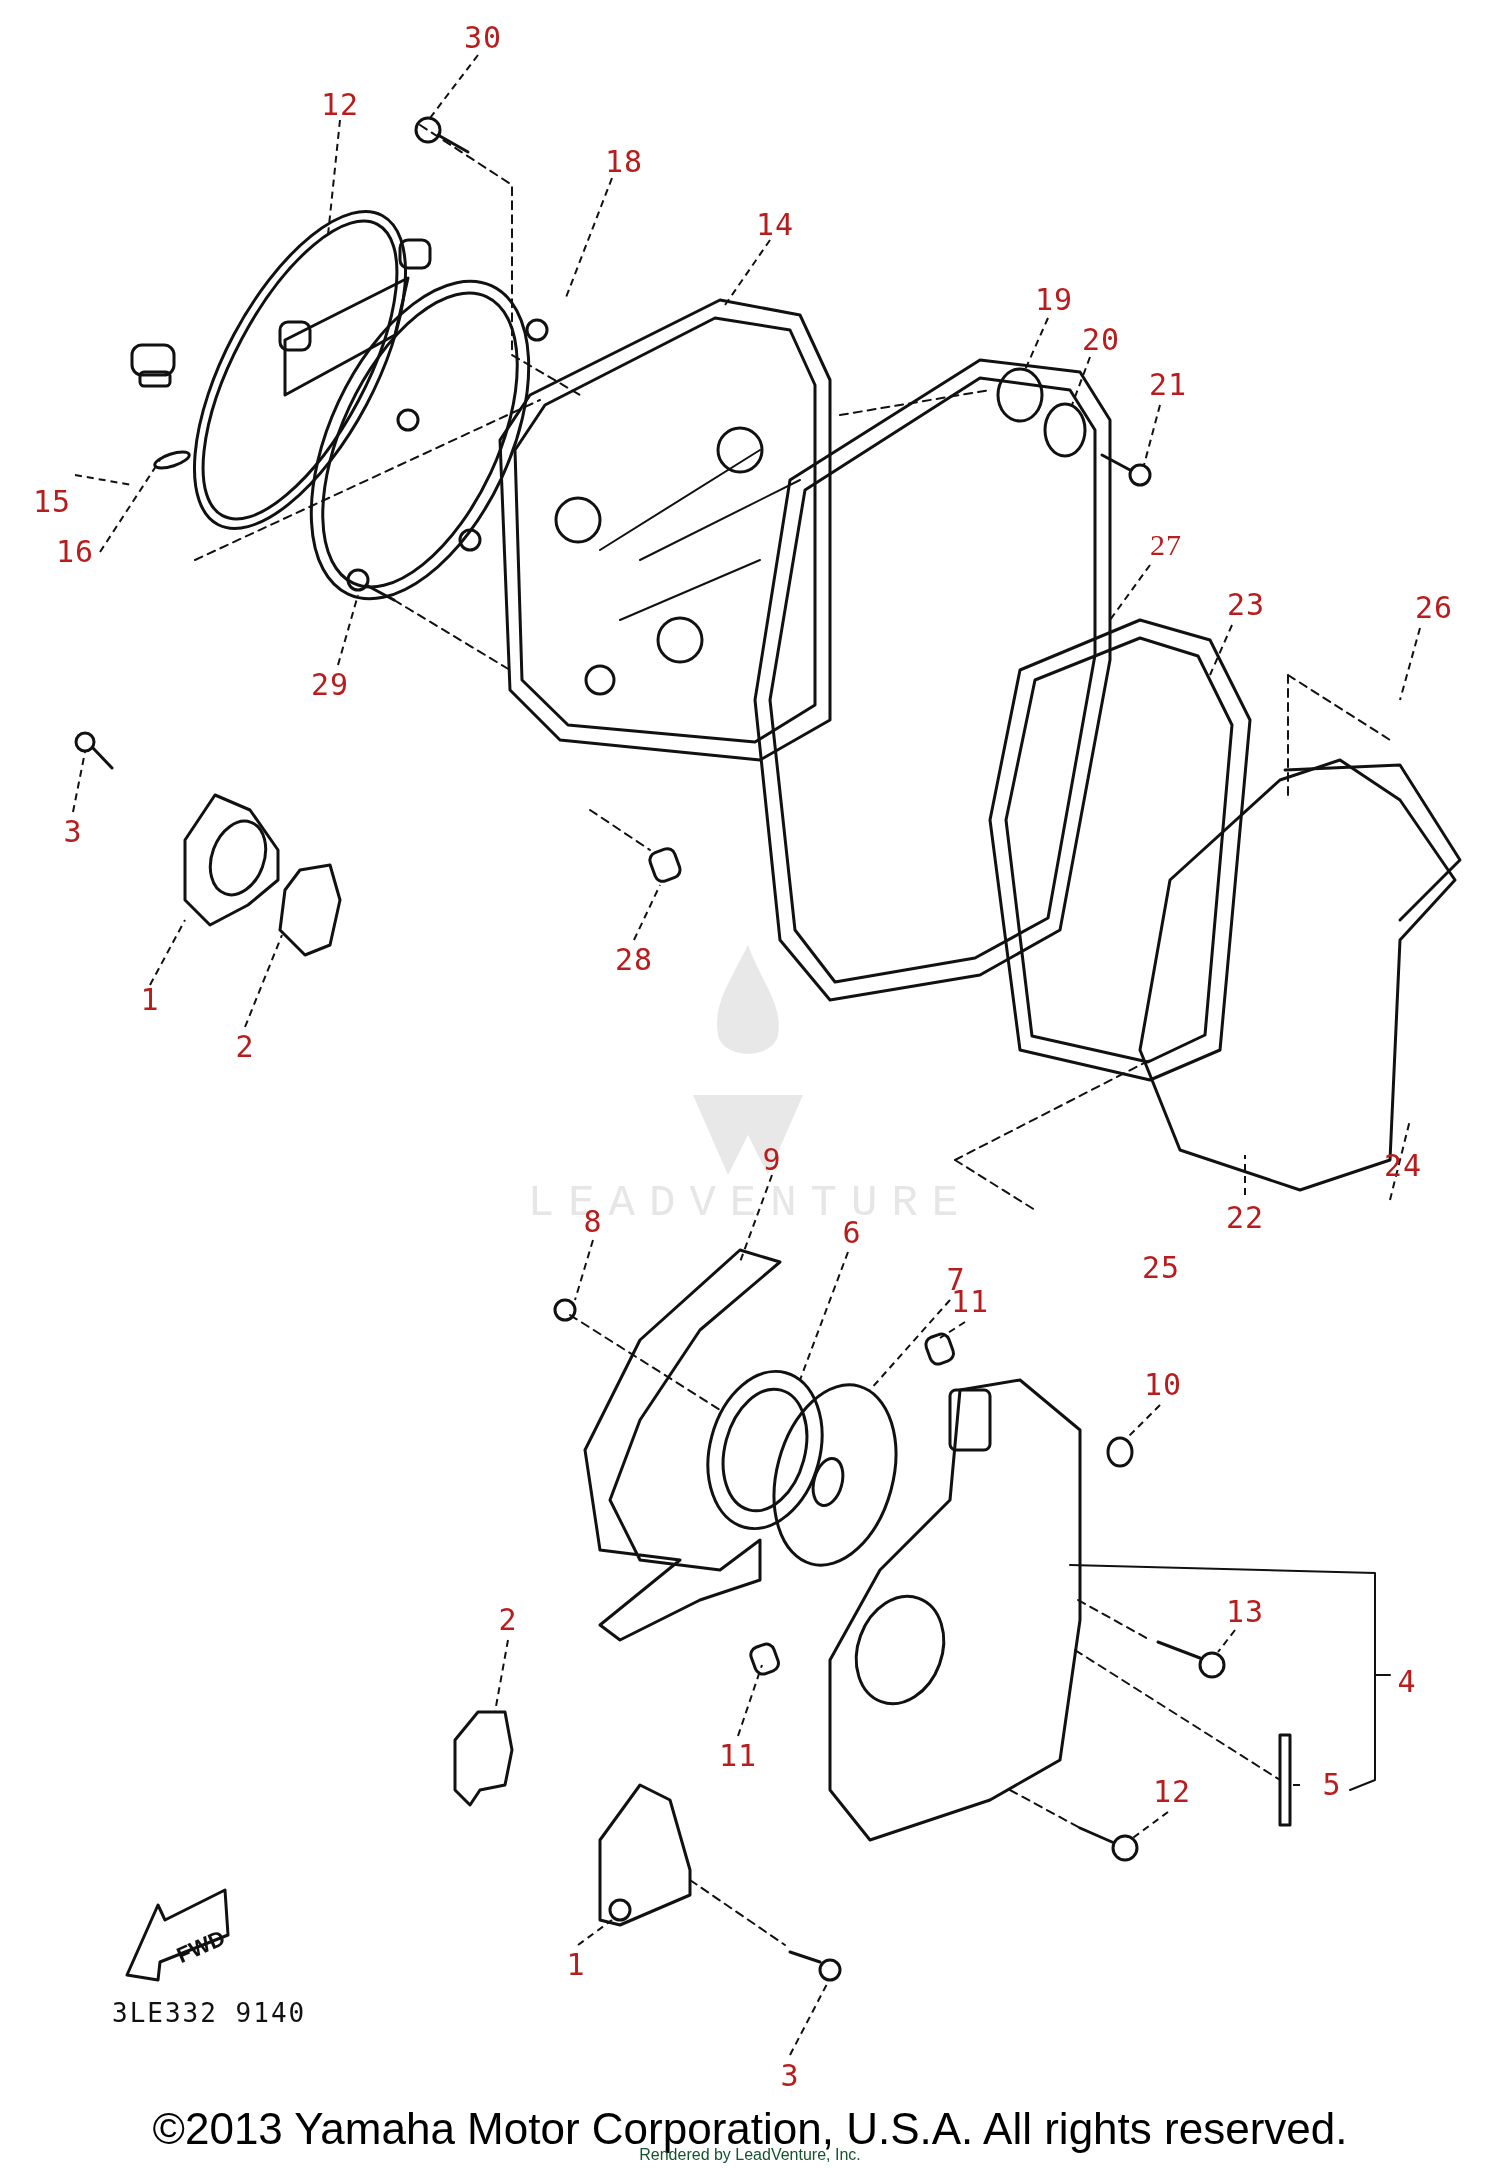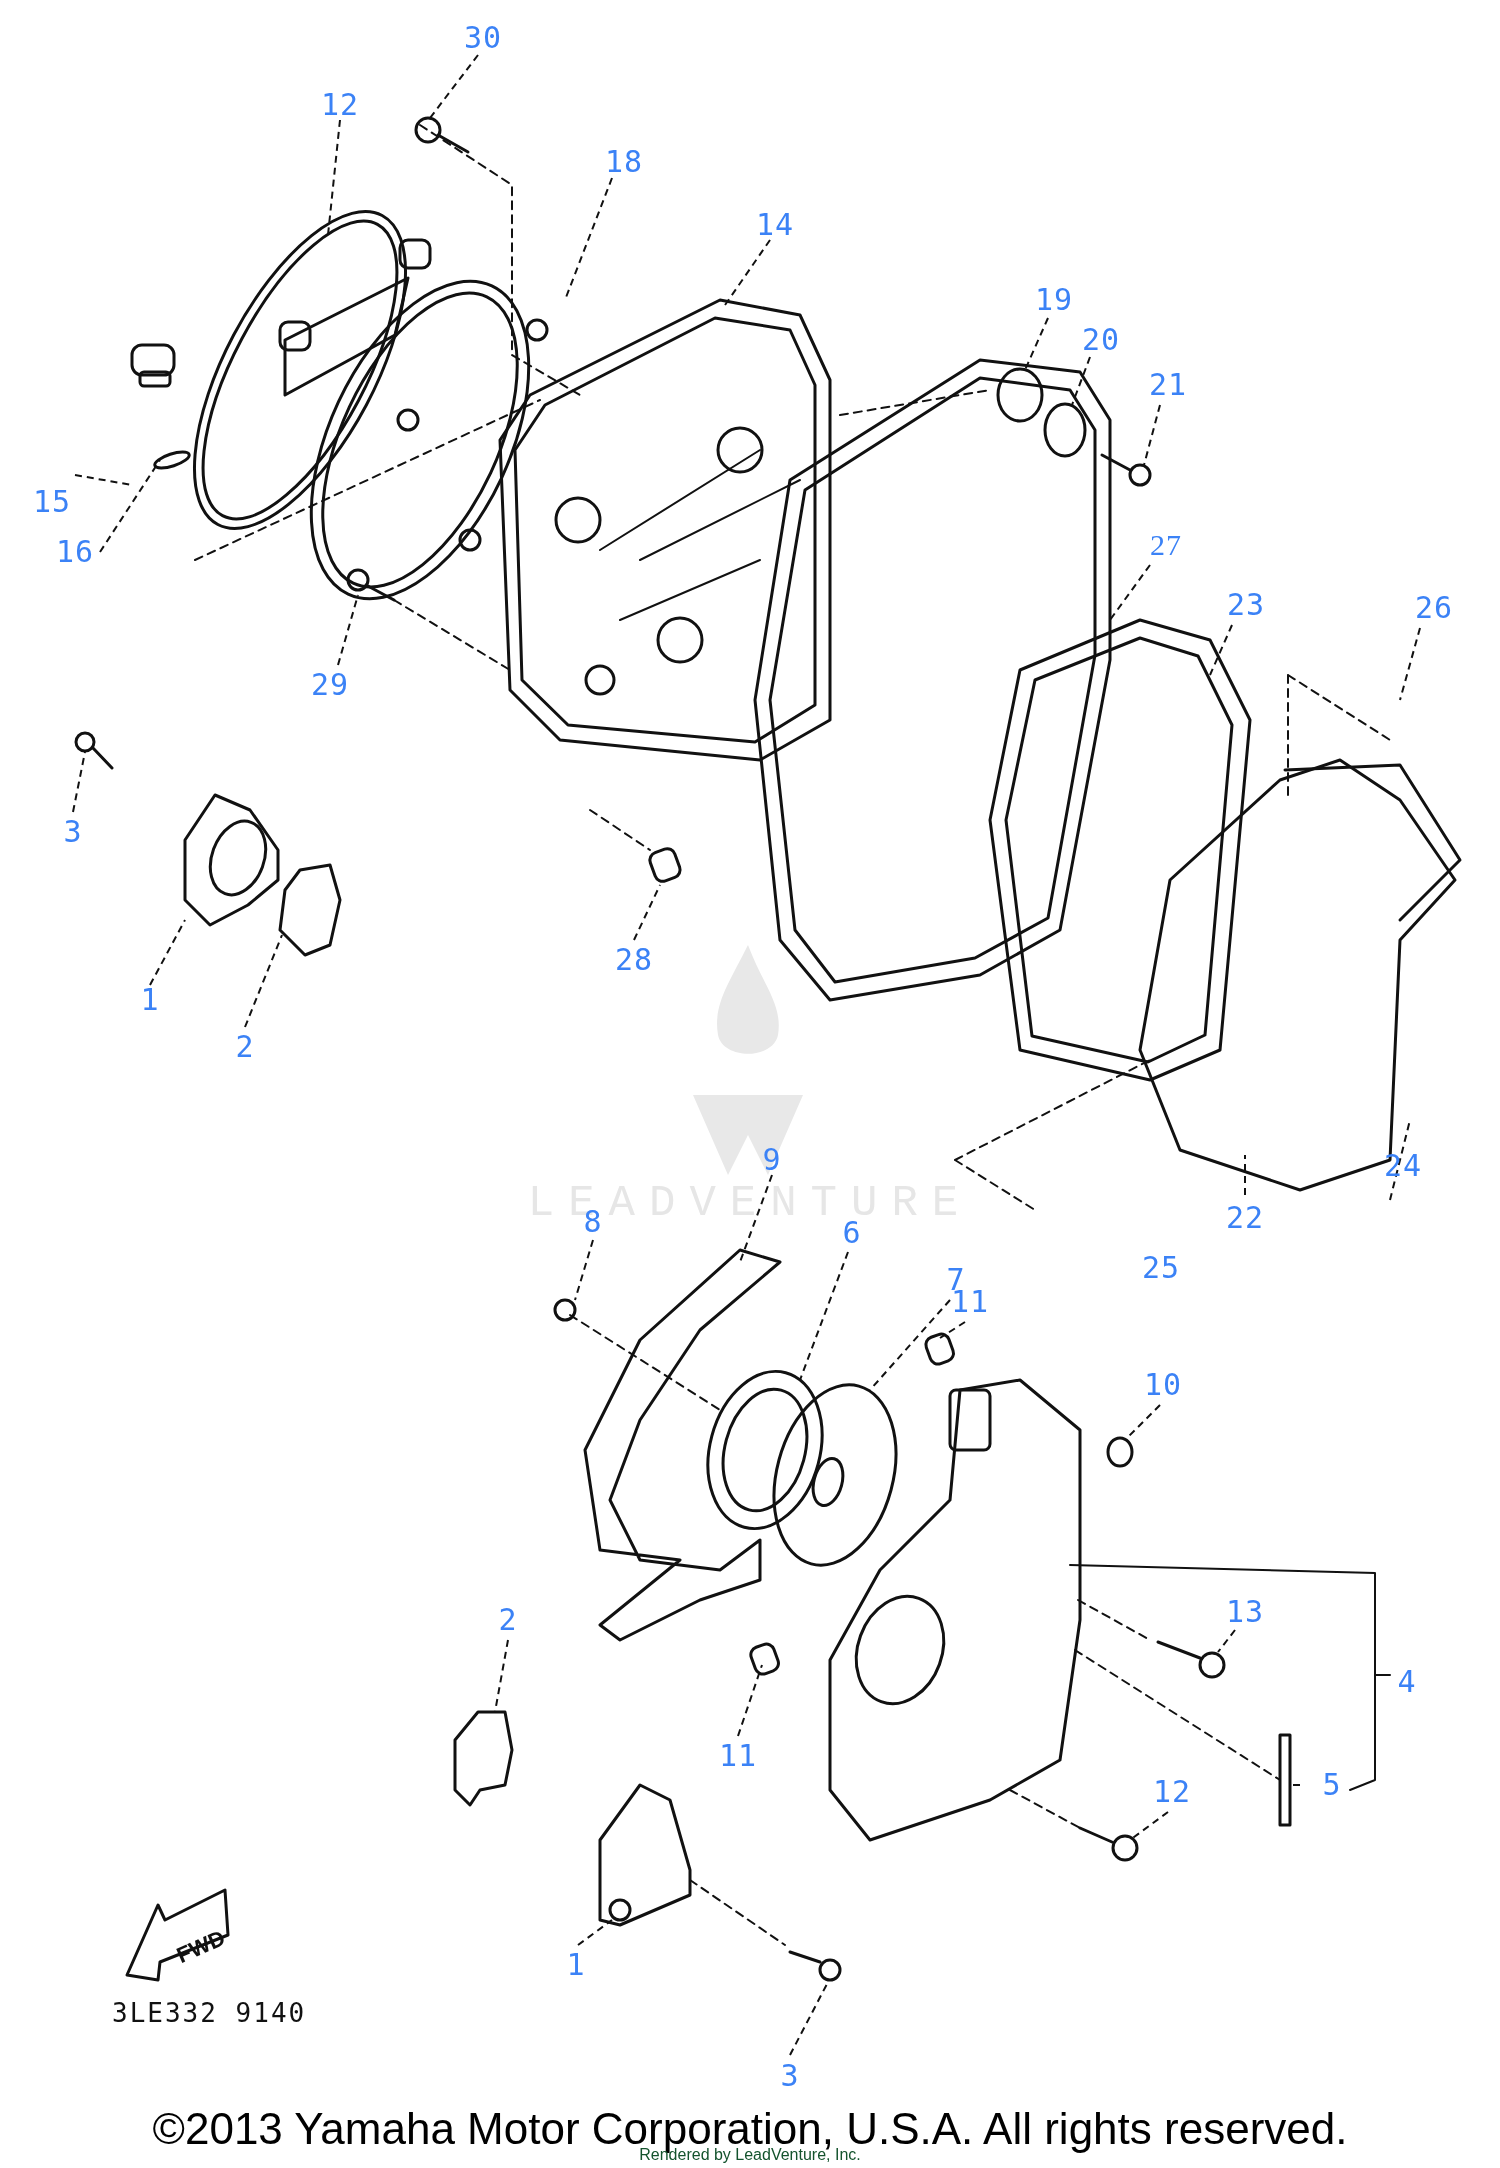--- a/index.html
+++ b/index.html
@@ -1,20 +1,20 @@
 <!DOCTYPE html>
 <html><head>
 <meta charset="utf-8">
 <style>
   html, body { margin: 0; padding: 0; background: #ffffff; }
   body { width: 1500px; height: 2168px; position: relative; overflow: hidden;
          font-family: "DejaVu Sans", sans-serif; color: #000; }
   #diagram { position: absolute; left: 0; top: 0; width: 1500px; height: 2168px; }
   .callout { position: absolute; font-family: "DejaVu Sans Mono", monospace;
-             font-size: 30px; line-height: 30px; color: #3b82f6; transform: translate(-50%, -50%);
+             font-size: 30px; line-height: 30px; color: #b91c1c; transform: translate(-50%, -50%);
              white-space: nowrap; letter-spacing: 1px; cursor: pointer; }
   .diagram-code { position: absolute; left: 112px; top: 1998px; font-family: "DejaVu Sans Mono", monospace;
                   font-size: 26px; letter-spacing: 2px; color: #111; }
   .fwd-label { position: absolute; left: 176px; top: 1934px; font-family: "Liberation Sans", sans-serif;
                font-weight: bold; font-size: 22px; transform: rotate(-24deg); color:#111; }
   .copyright { position: absolute; left: 0; width: 1500px; top: 2104px; text-align: center;
                font-family: "Liberation Sans", sans-serif; font-size: 44px; color: #000; }
   .rendered-by { position: absolute; left: 0; width: 1500px; top: 2146px; text-align: center;
                  font-family: "Liberation Sans", sans-serif; font-size: 16px; color: #14532d; }
   .watermark-text { position: absolute; left: 490px; top: 1178px; width: 520px; text-align: center;

